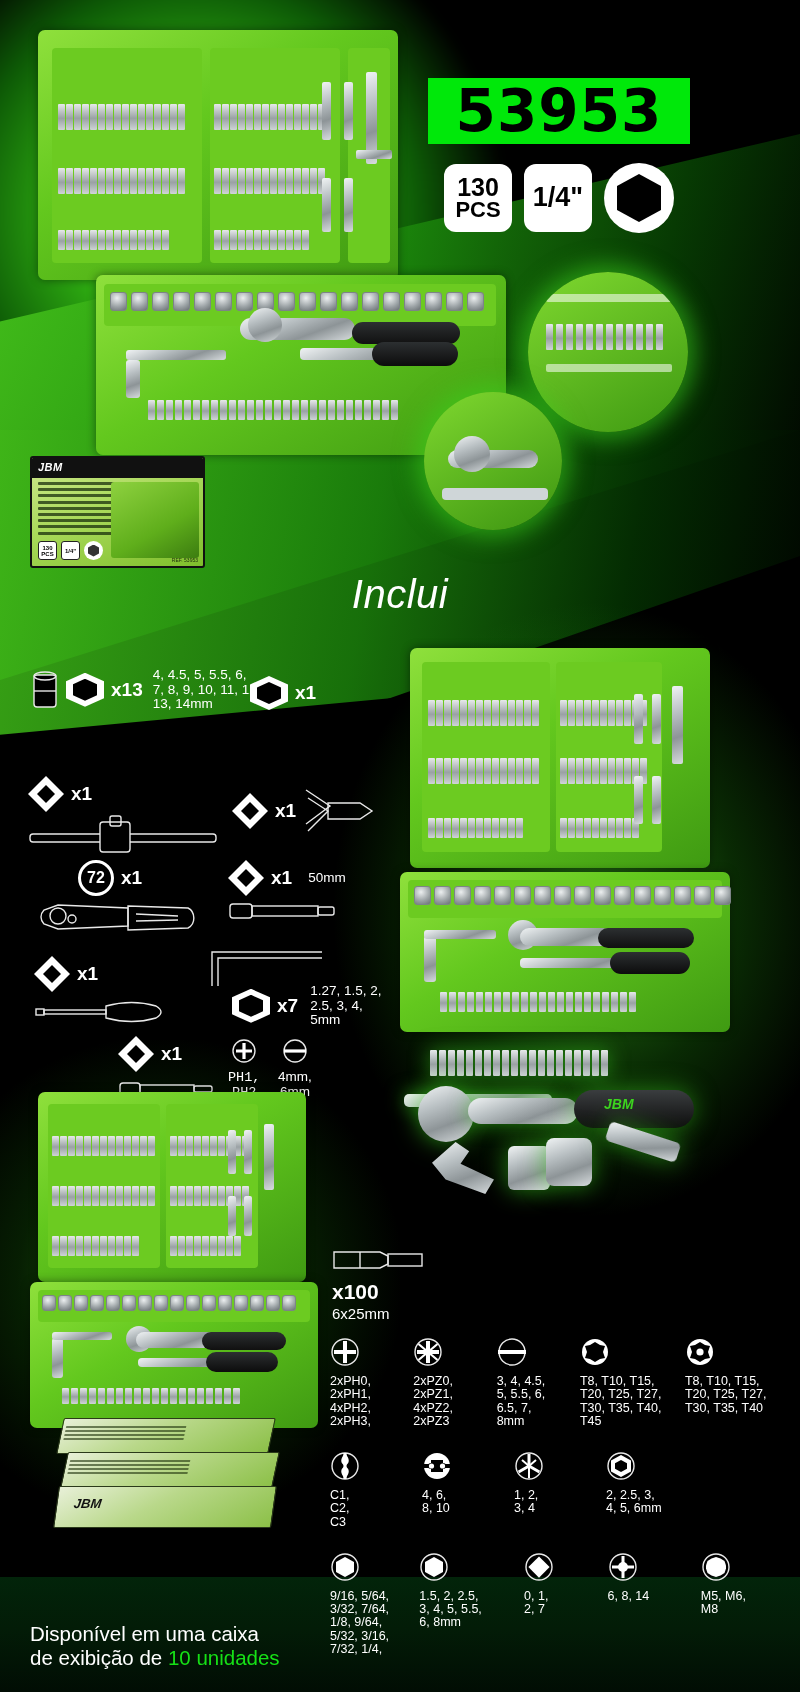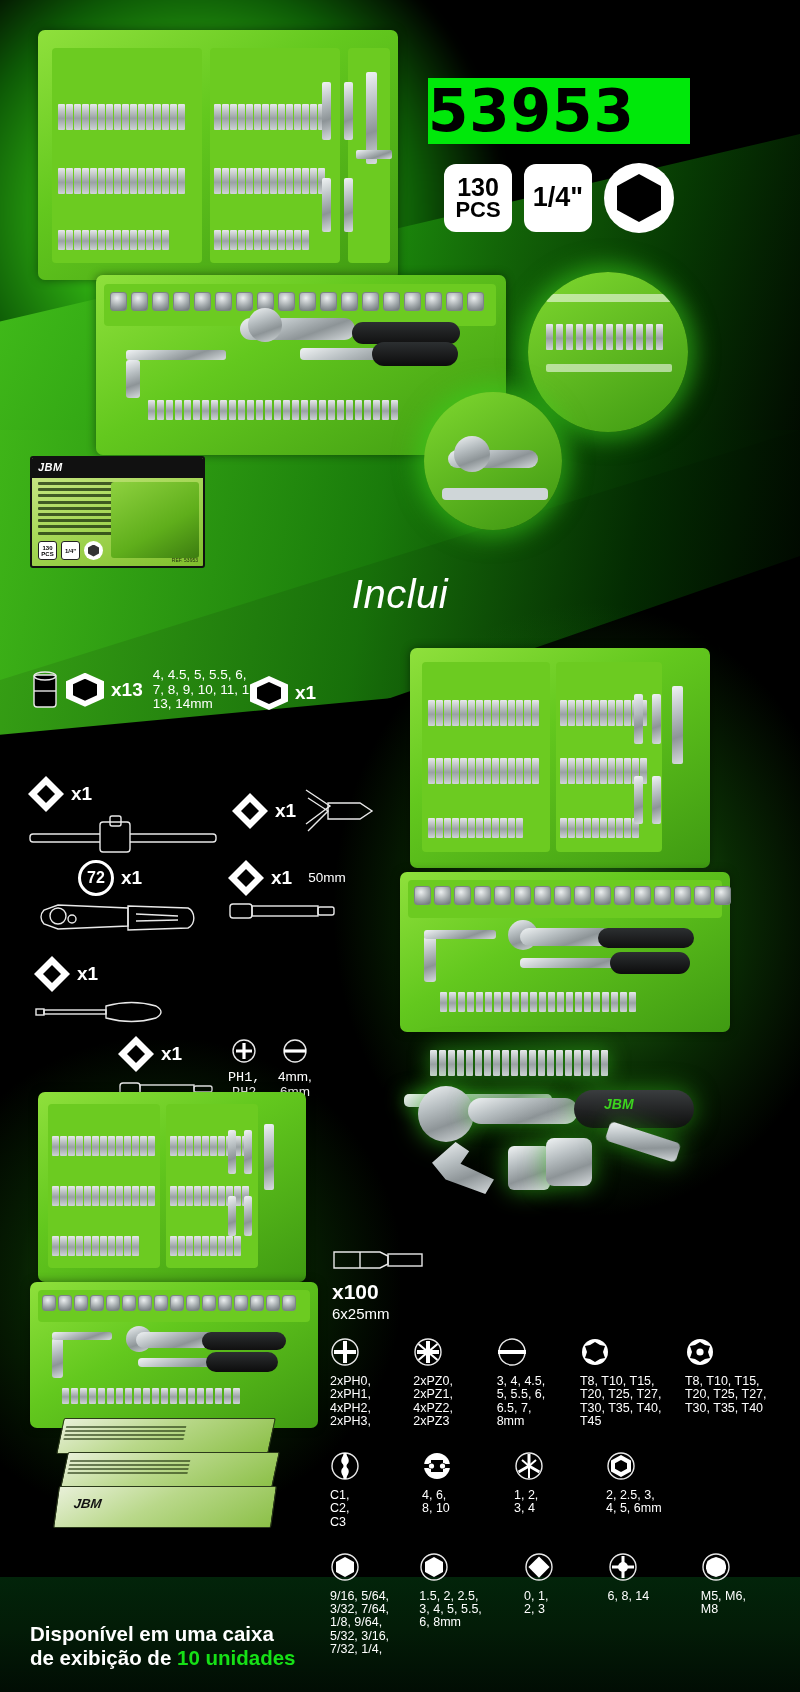--- a/index.html
+++ b/index.html
@@ -45,21 +45,21 @@
     background: radial-gradient(ellipse at 50% 50%, rgba(70,220,35,.50) 0%, rgba(25,120,10,.25) 42%, rgba(0,0,0,0) 72%);
   }
   .bg-bottom-band {
     position: absolute; left: 0; bottom: 0; width: 800px; height: 115px;
     background: linear-gradient(180deg, #02240a 0%, #031c07 45%, #010d04 100%);
   }
 
   
   .code-banner {
     position: absolute; left: 428px; top: 78px; width: 262px; height: 66px;
-    background: #00e80a; display: flex; align-items: center; justify-content: flex-start;
+    background: #00e80a; display: flex; align-items: center; justify-content: center;
   }
   .code-banner span {
     color: #000; font-size: 58px; font-weight: 700; letter-spacing: 1px; line-height: 1;
     font-family: "DejaVu Sans", sans-serif;
   }
   .badges { position: absolute; left: 444px; top: 163px; display: flex; align-items: center; gap: 12px; }
   .badge-sq {
     width: 68px; height: 68px; background: #fff; border-radius: 12px;
     display: flex; flex-direction: column; align-items: center; justify-content: center;
     color: #000; font-weight: 700; line-height: .96;
@@ -168,21 +168,21 @@
   .bg-row { display: flex; margin-bottom: 23px; }
   .bg-cell { width: 92px; }
   .bg-ico { width: 30px; height: 30px; margin-bottom: 4px; }
   .bg-txt { font-size: 12.5px; line-height: 1.06; color: #fff; }
 
   .x100block { position: absolute; left: 332px; top: 1248px; }
   .x100block .lbl { font-size: 21px; font-weight: 700; margin-top: 4px; }
   .x100block .sub { font-size: 15px; margin-top: 1px; }
 
   .bottom-caption {
-    position: absolute; left: 30px; bottom: 22px; font-size: 20.5px; font-weight: 700;
+    position: absolute; left: 30px; bottom: 22px; font-size: 20.5px; font-weight: 400;
     line-height: 1.18; color: #fff;
   }
   .bottom-caption .hl { color: #16e016; }
 
   .stack-box {
     position: absolute; background: linear-gradient(150deg, #e8f0d8 0%, #b9d88a 45%, #8cc048 100%);
     border: 1px solid #2b3a1a;
   }
 </style>
 </head>
@@ -540,20 +540,35 @@
         </span>
       <span class="qty">x1</span>
     </div>
     <svg width="150" height="28" viewBox="0 0 150 28" style="margin-top:6px;">
       <rect class="outline" x="2" y="11" width="8" height="6"></rect>
       <rect class="outline" x="10" y="12" width="62" height="4"></rect>
       <path class="outline" d="M72 8 q26 -7 50 0 q10 6 0 12 q-24 7 -50 0 Z"></path>
     </svg>
   </div>
 
+  <div class="incl-item" style="left:206px; top:918px;">
+    <svg width="118" height="42" viewBox="0 0 118 42">
+      <path class="outline" d="M6 40 L6 6 L116 6 M12 40 L12 12 L116 12"></path>
+    </svg>
+    <div class="row-flex" style="margin-top:-8px; margin-left:26px;">
+      <span class="d-hex">
+          <span class="o"></span>
+          <span class="i"></span>
+        </span>
+      <span class="qty">x7</span>
+      <span class="sizes" style="white-space:pre-line; margin-left:8px;">1.27, 1.5, 2,
+2.5, 3, 4,
+5mm</span>
+    </div>
+  </div>
 
   <div class="incl-item" style="left:118px; top:1008px;">
     <div class="row-flex">
       <span class="d-sq">
           <span class="o"></span>
           <span class="i"></span>
         </span>
       <span class="qty">x1</span>
     </div>
     <svg width="96" height="22" viewBox="0 0 96 22" style="margin-top:6px;">
@@ -1060,21 +1075,21 @@
         <div class="bg-txt" style="white-space:pre-line">1.5, 2, 2.5,
 3, 4, 5, 5.5,
 6, 8mm</div>
       </div>
       <div class="bg-cell" style="width:86px">
         <svg class="bg-ico" viewBox="0 0 30 30">
           <circle class="outline" cx="15" cy="15" r="13"></circle>
           <rect x="15" y="4.5" width="15" height="15" fill="#fff" transform="rotate(45 15 4.5)"></rect>
         </svg>
         <div class="bg-txt" style="white-space:pre-line">0, 1,
-2, 3</div>
+2, 7</div>
       </div>
       <div class="bg-cell" style="width:96px">
         <svg class="bg-ico" viewBox="0 0 30 30">
           <circle class="outline" cx="15" cy="15" r="13"></circle>
           <path d="M15 4 L15 26 M4 15 L26 15" stroke="#fff" stroke-width="3"></path>
           <circle cx="15" cy="15" r="5" fill="#fff"></circle>
         </svg>
         <div class="bg-txt" style="white-space:pre-line">6, 8, 14</div>
       </div>
       <div class="bg-cell">

